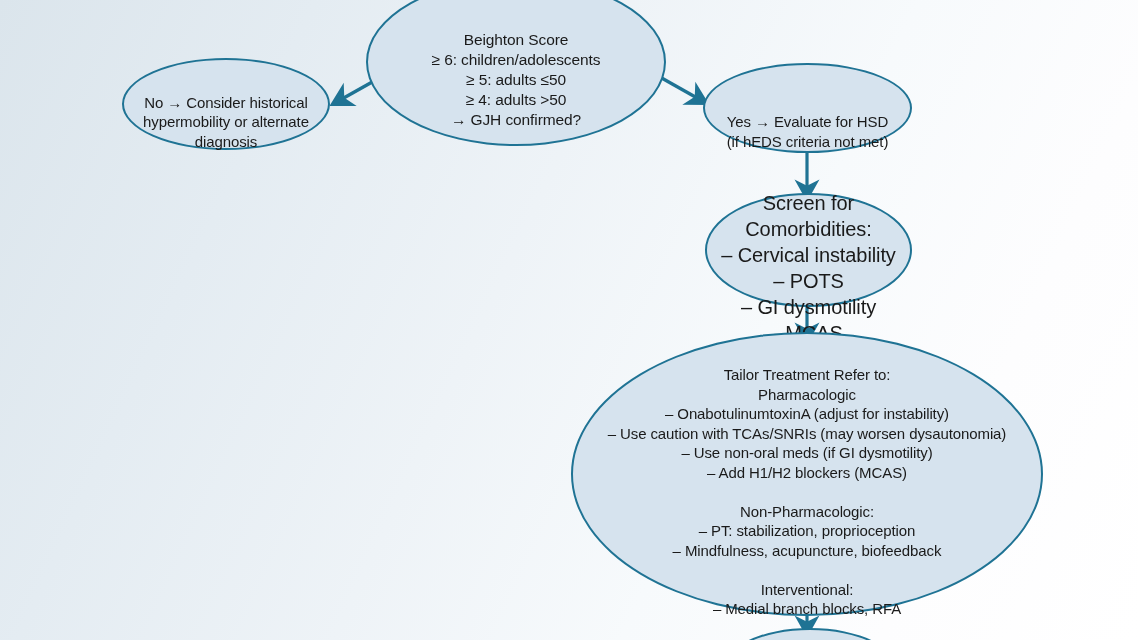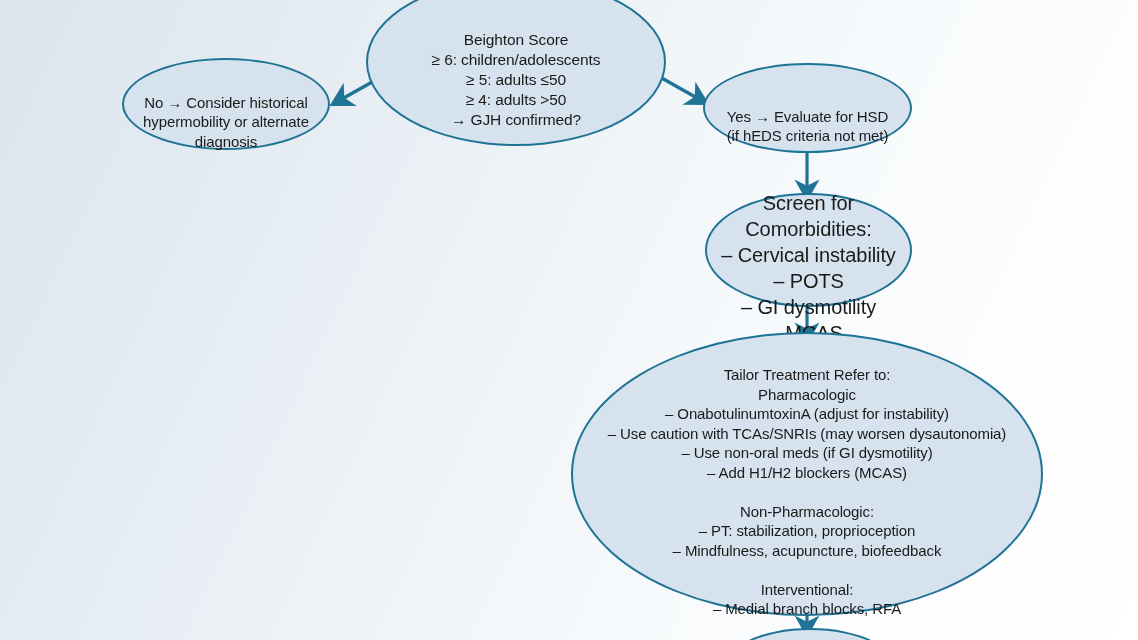--- a/index.html
+++ b/index.html
@@ -65,20 +65,21 @@
   #node-no-branch {
     left: 122px; top: 58px;
     width: 208px; height: 92px;
     font-size: 15px;
     justify-content: flex-end;
   }
   #node-yes-branch {
     left: 703px; top: 63px;
     width: 209px; height: 90px;
     font-size: 15px;
+    align-items: flex-end;
   }
   #node-comorbidities {
     left: 705px; top: 193px;
     width: 207px; height: 114px;
     font-size: 20px;
   }
   #node-treatment {
     left: 571px; top: 332px;
     width: 472px; height: 284px;
     font-size: 15px;

